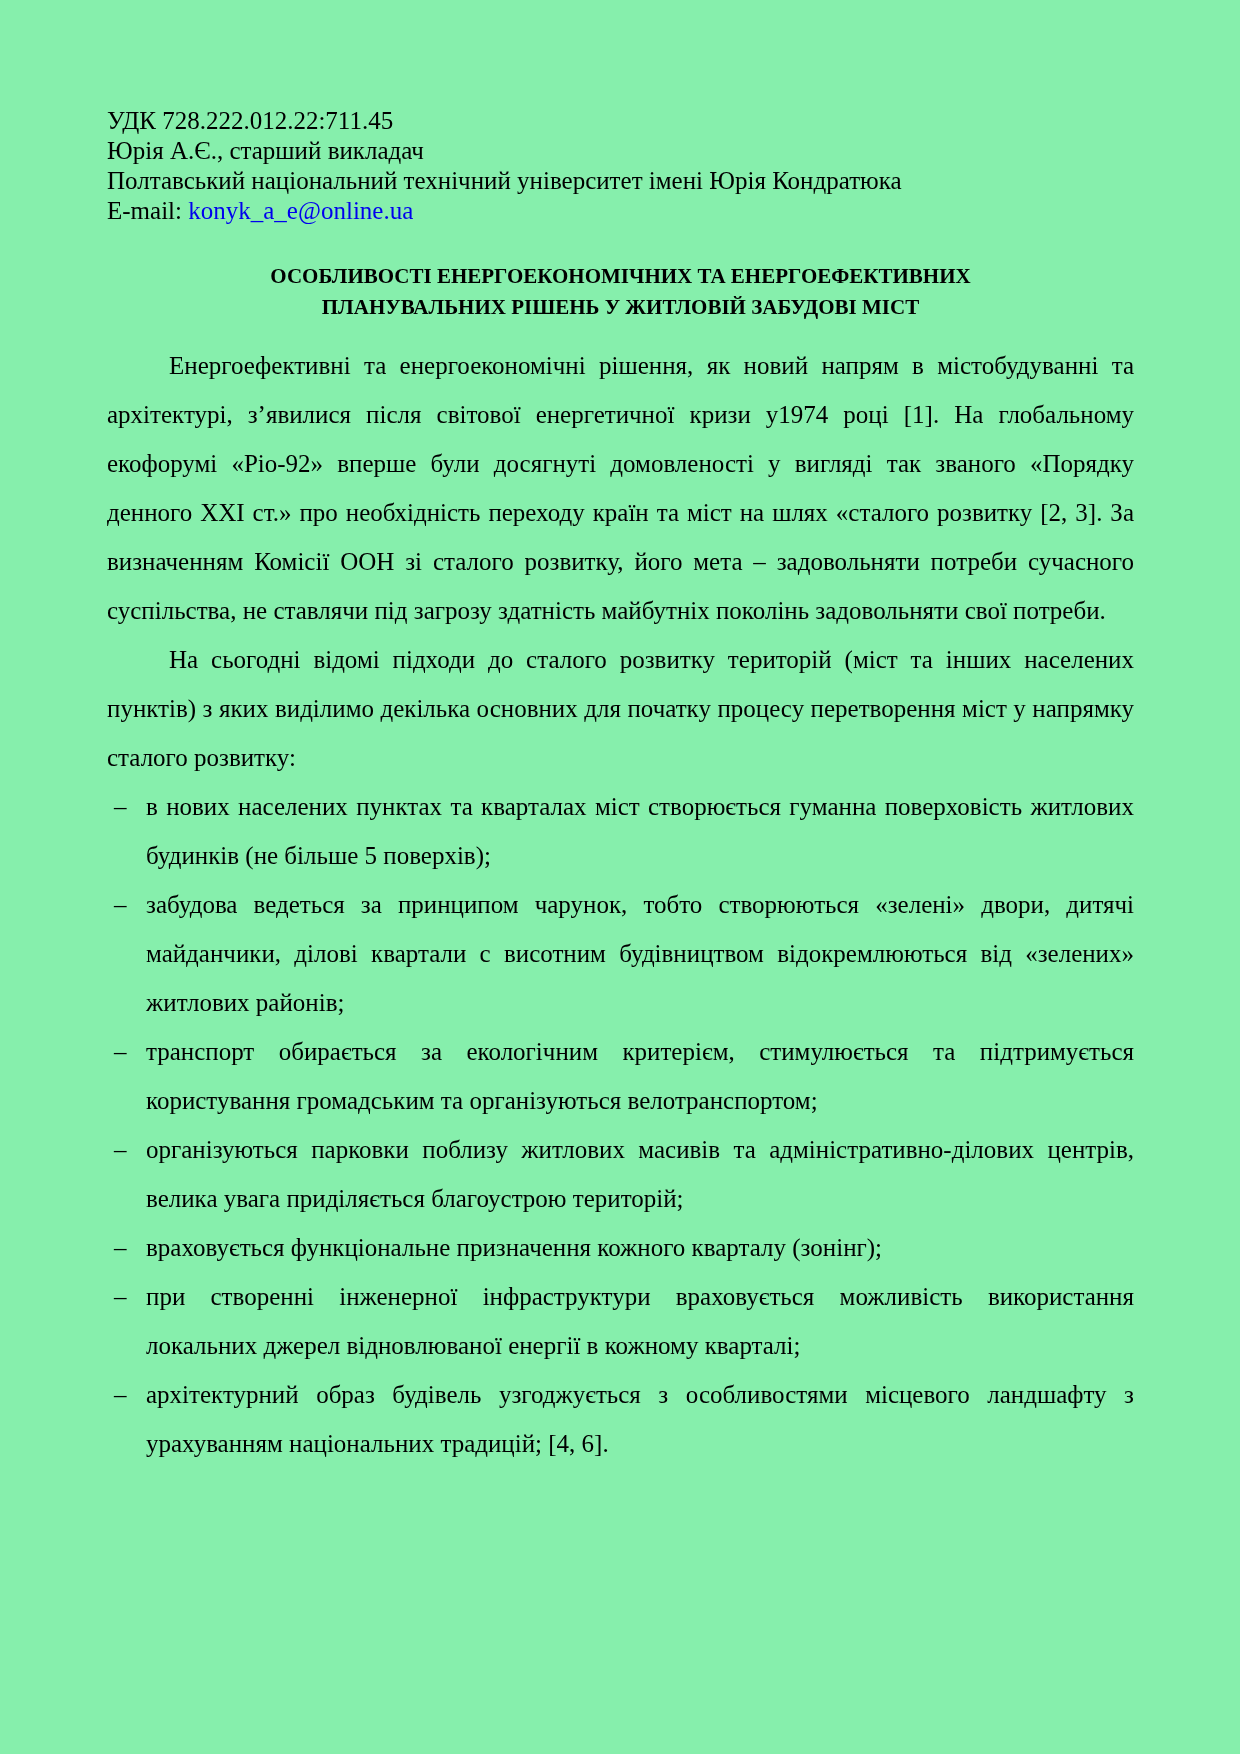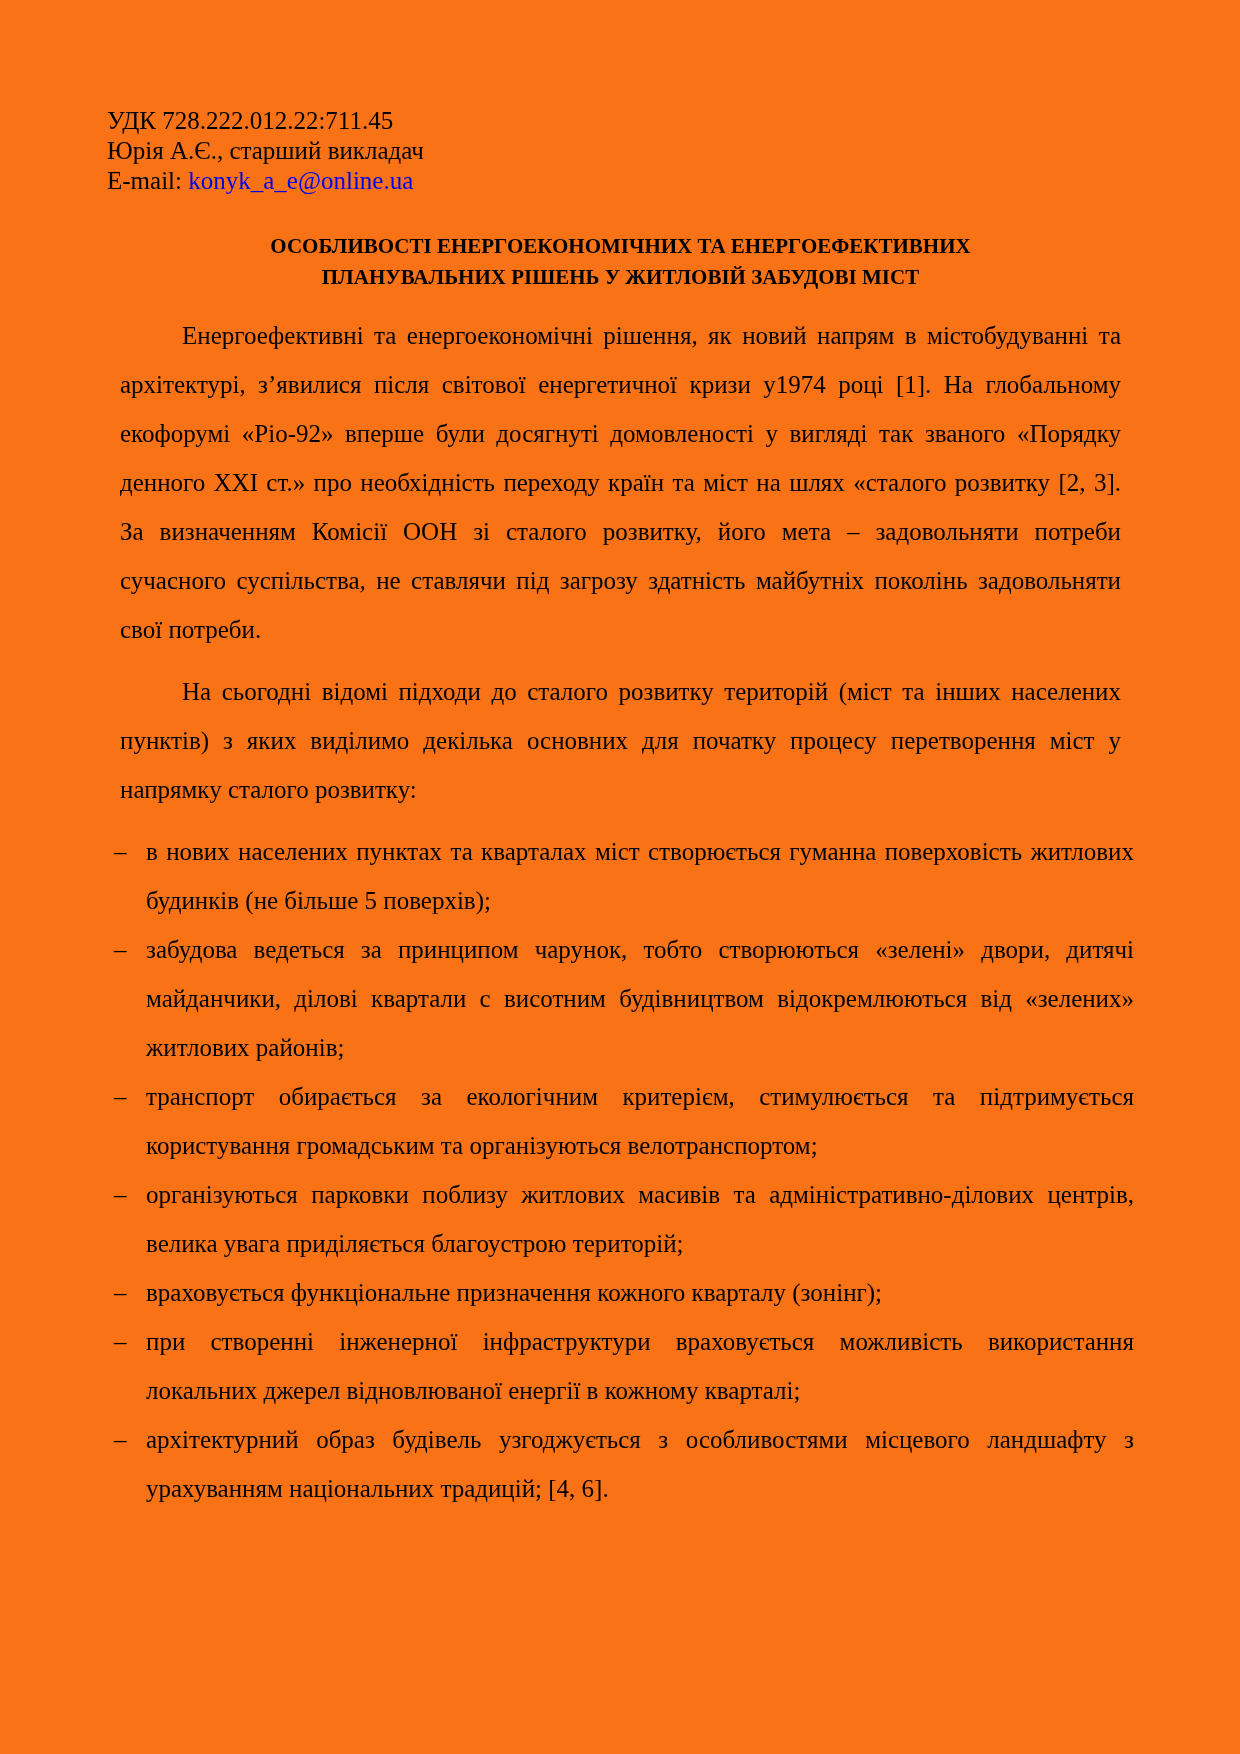--- a/index.html
+++ b/index.html
@@ -5,21 +5,21 @@
   html, body {
     margin: 0;
     padding: 0;
     background: #ffffff;
   }
   .page {
     position: relative;
     width: 1240px;
     height: 1754px;
     margin: 0 auto;
-    background: #f97316;
+    background: #86efac;
     box-sizing: border-box;
     padding: 106px 106px 0 107px;
     font-family: "Liberation Serif", "DejaVu Serif", serif;
     color: #000000;
     overflow: hidden;
   }
   .header-block {
     font-size: 25px;
     line-height: 30px;
   }
@@ -31,21 +31,21 @@
     cursor: pointer;
   }
   .doc-title {
     text-align: center;
     font-weight: bold;
     font-size: 21px;
     line-height: 31px;
     margin: 35px 0 18px 0;
   }
   .body-paragraph {
-    margin: 13px;
+    margin: 0;
     text-align: justify;
     text-indent: 62px;
     font-size: 25px;
     line-height: 49px;
   }
   .tight-list {
     margin: 0;
     padding: 0;
     list-style: none;
   }
@@ -64,20 +64,21 @@
   }
 </style>
 </head>
 <body>
 
 <div class="page">
 
   <div class="header-block">
     <div class="header-line">УДК 728.222.012.22:711.45</div>
     <div class="header-line">Юрія А.Є., старший викладач</div>
+    <div class="header-line">Полтавський національний технічний університет  імені Юрія Кондратюка</div>
     <div class="header-line"><span>E-mail: </span><a class="email-link">konyk_a_e@online.ua</a></div>
   </div>
 
   <div class="doc-title">
     <div>ОСОБЛИВОСТІ ЕНЕРГОЕКОНОМІЧНИХ ТА ЕНЕРГОЕФЕКТИВНИХ</div>
     <div>ПЛАНУВАЛЬНИХ РІШЕНЬ У ЖИТЛОВІЙ ЗАБУДОВІ МІСТ</div>
   </div>
 
   <div>
     <p class="body-paragraph">Енергоефективні та енергоекономічні рішення, як новий напрям в містобудуванні та архітектурі, з’явилися після світової енергетичної кризи у1974 році [1]. На глобальному екофорумі «Ріо-92» вперше були досягнуті домовленості у вигляді так званого «Порядку денного ХХІ ст.» про необхідність переходу країн та міст на шлях «сталого розвитку [2, 3]. За визначенням Комісії ООН зі сталого розвитку, його мета – задовольняти потреби сучасного суспільства, не ставлячи під загрозу здатність майбутніх поколінь задовольняти свої потреби.</p>

